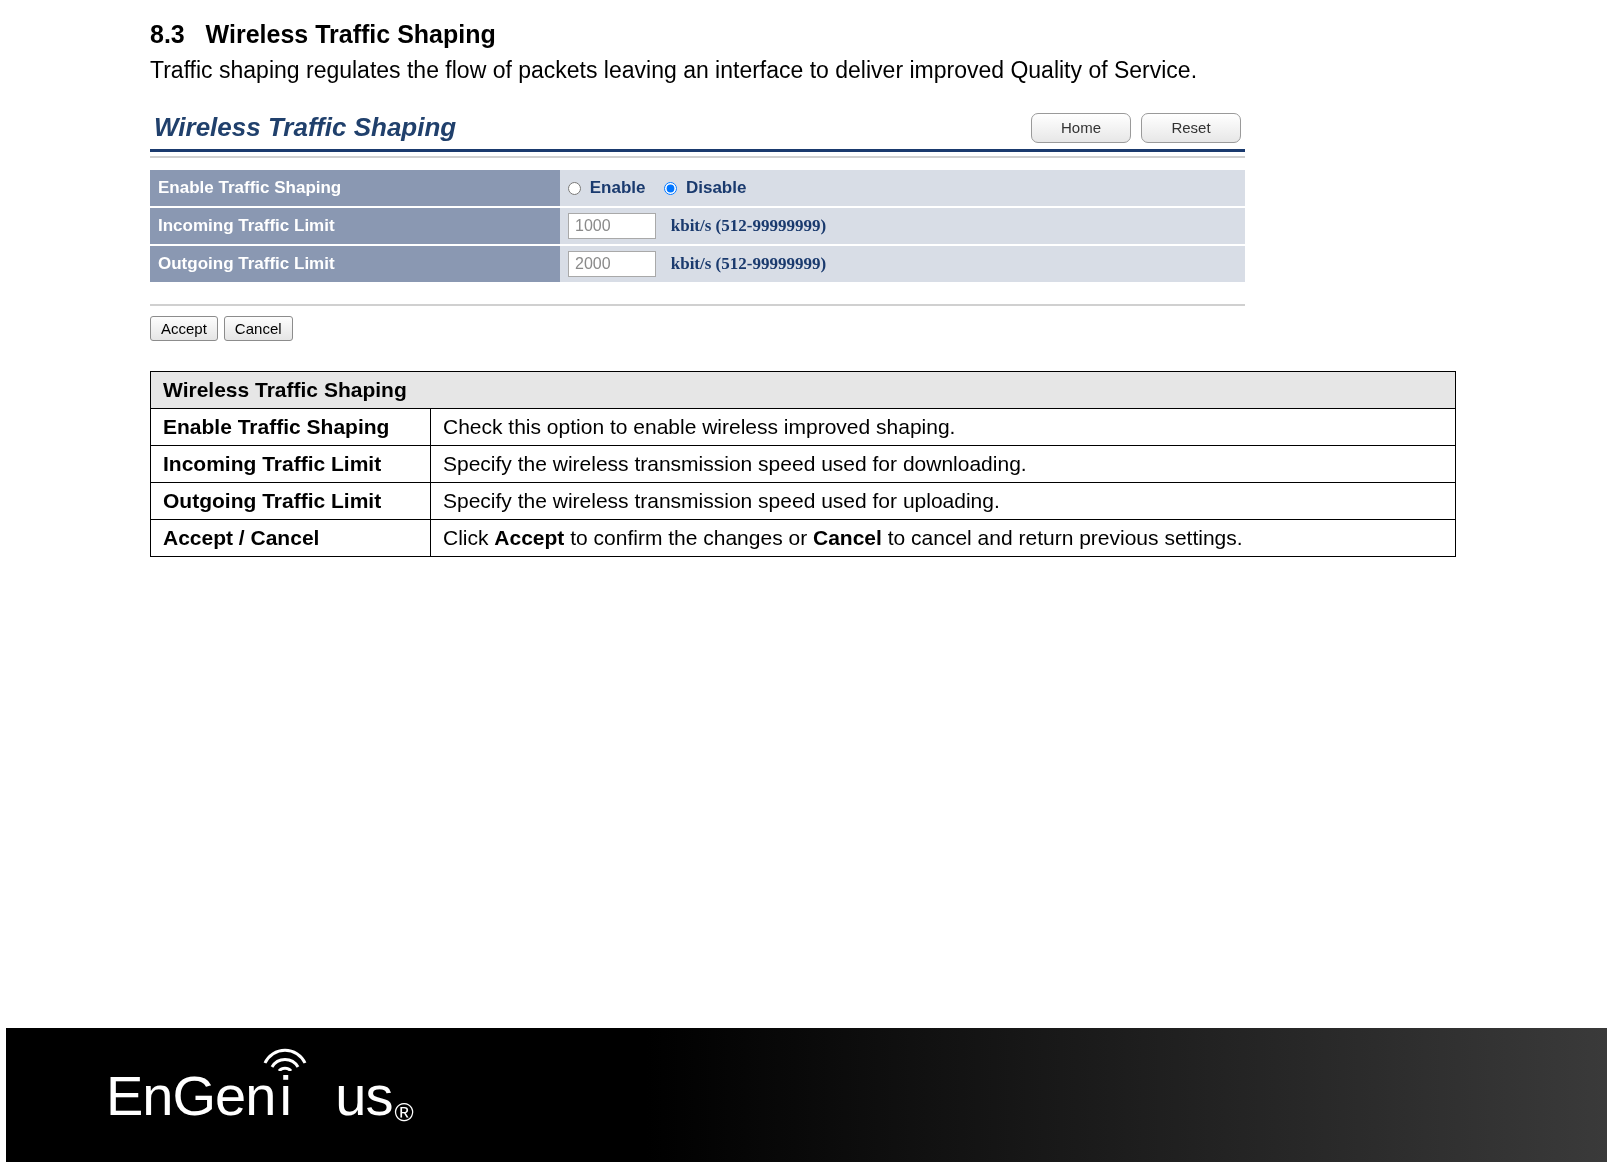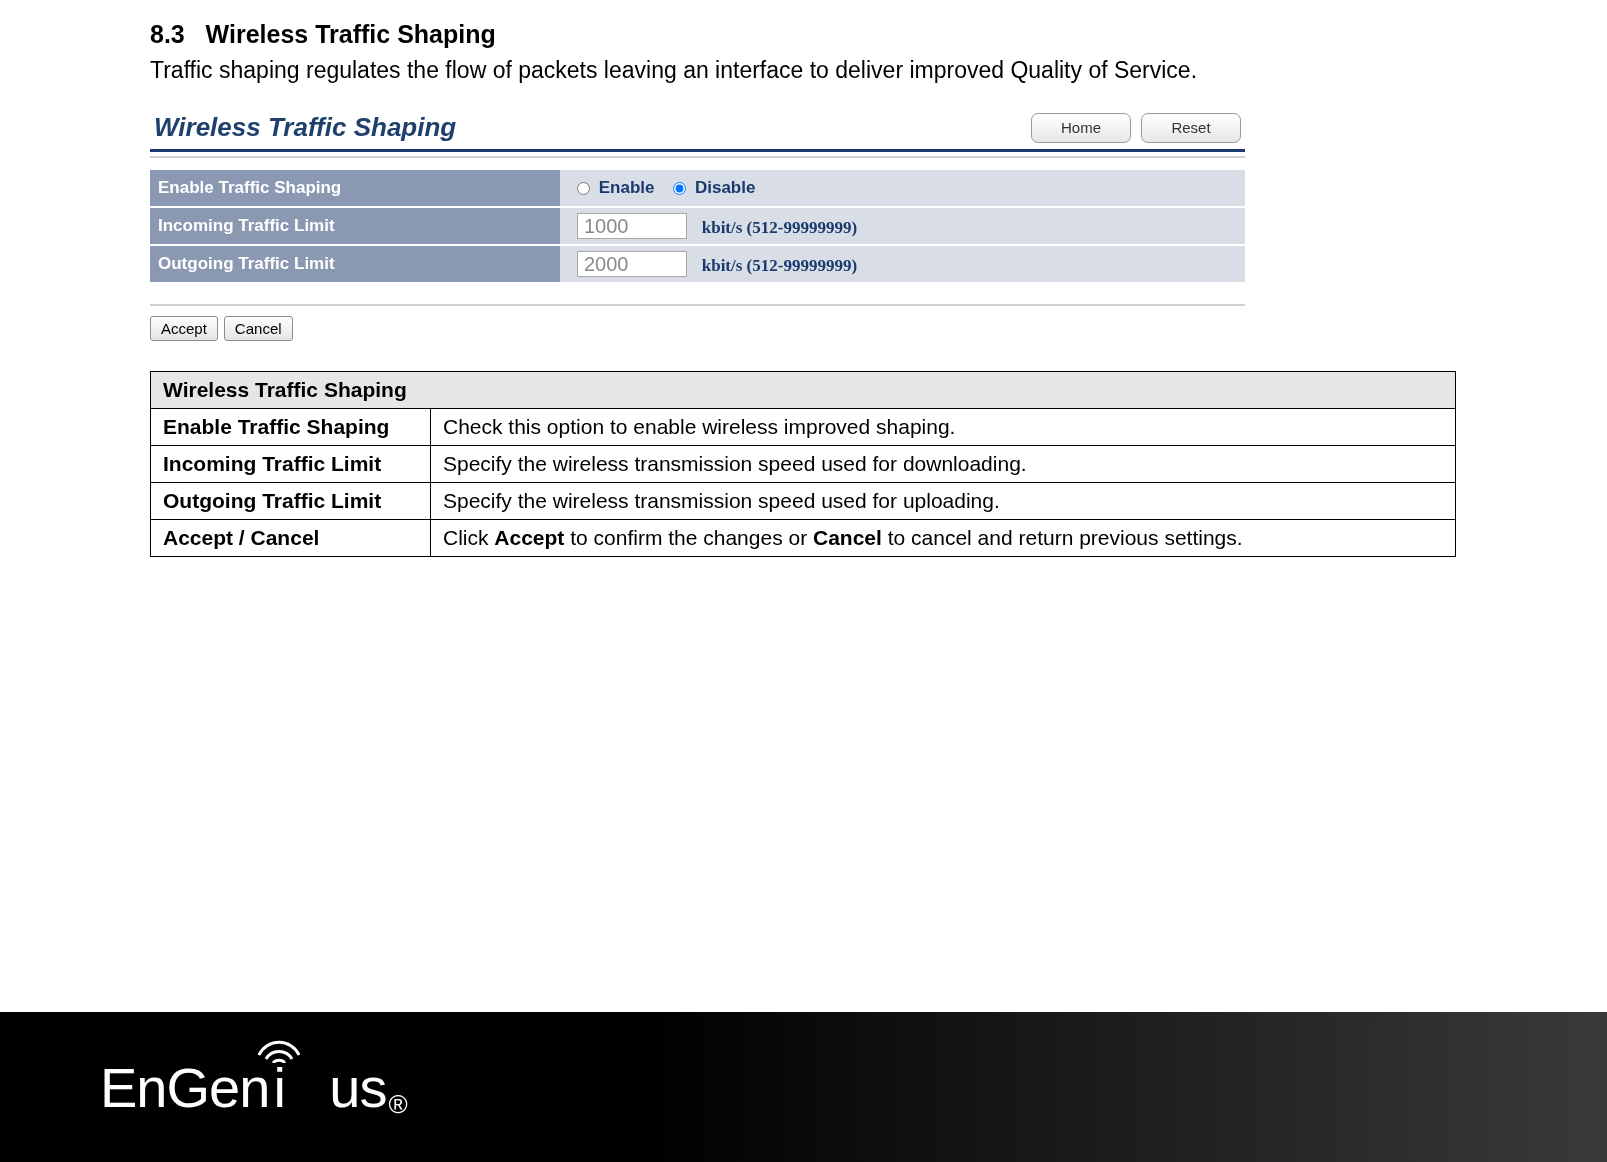--- a/index.html
+++ b/index.html
@@ -73,32 +73,32 @@
     .settings-table .label-cell {
       width: 410px;
       background: #8a98b2;
       color: #fff;
       font-weight: bold;
       font-size: 17px;
       padding: 8px 14px 8px 8px;
     }
     .settings-table .value-cell {
       background: #d8dde6;
-      padding: 5px 17px;
+      padding: 5px 8px;
       font-size: 17px;
       color: #1a3a6e;
       font-weight: bold;
     }
     .radio-group label { margin-right: 14px; font-weight: bold; color: #1a3a6e; }
     .radio-group input[type=radio] { margin-right: 4px; vertical-align: middle; }
     .num-input {
-      width: 110px;
+      width: 88px;
       height: 26px;
       border: 1px solid #a9a9a9;
-      font-size: 20px;
+      font-size: 16px;
       padding: 0 6px 0 6px;
       color: #8a8a8a;
       background: #fff;
     }
     .unit-text {
       font-size: 17px;
       color: #1a3a6e;
       font-weight: bold;
       margin-left: 10px;
       font-family: Liberation Serif, serif;
@@ -136,23 +136,23 @@
     }
     .desc-label {
       font-weight: bold;
       width: 280px;
     }
     .desc-value-span b { font-weight: bold; }
     
     .footer {
       position: absolute;
       bottom: 0;
-      left: 0;
+      left: 6px;
       right: 0;
-      height: 150px;
+      height: 134px;
       background: linear-gradient(90deg, #000 0%, #000 40%, #3a3a3a 100%);
       display: flex;
       align-items: center;
       padding-left: 100px;
     }
     .logo {
       display: flex;
       align-items: flex-end;
       color: #fff;
       font-size: 56px;

